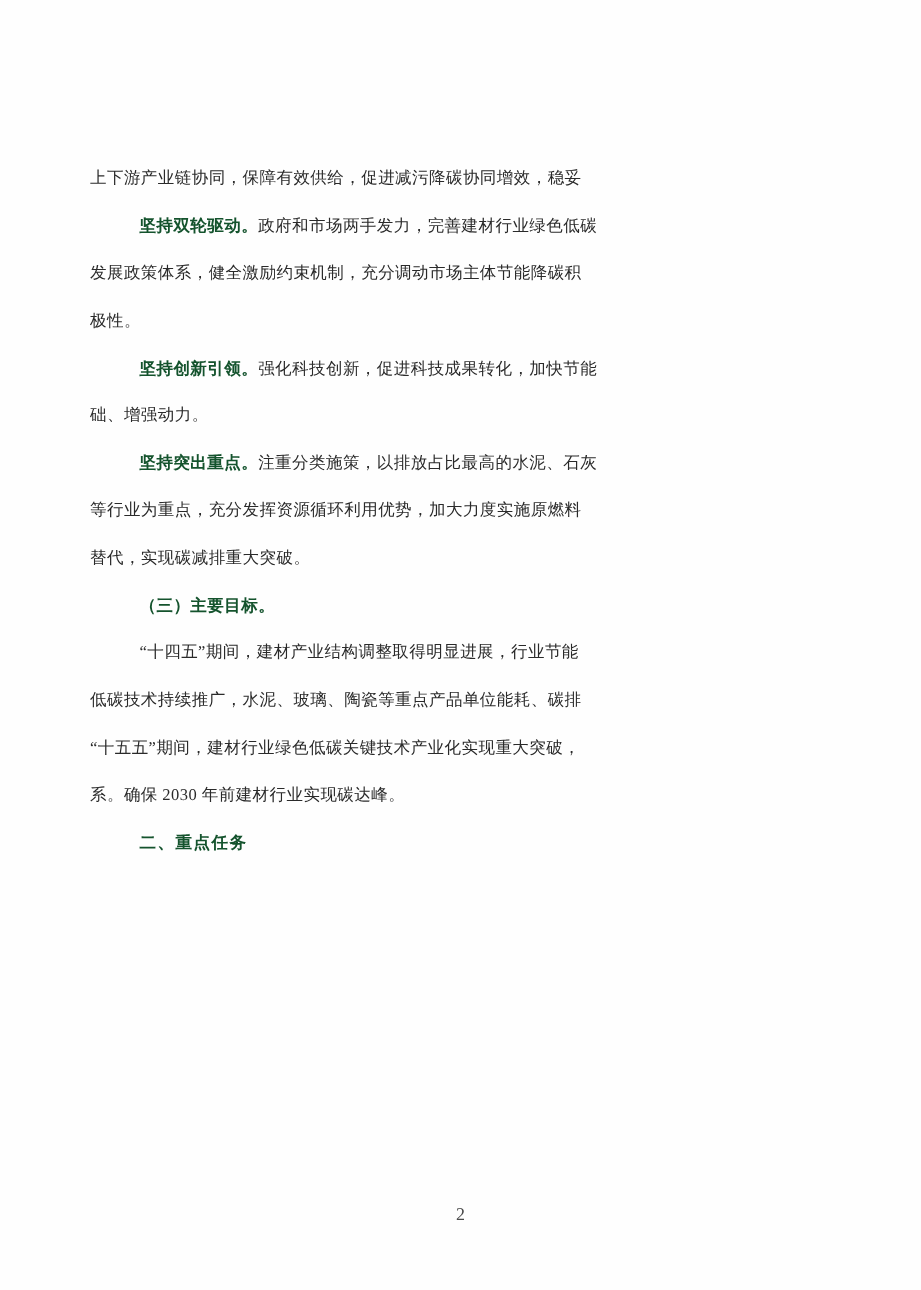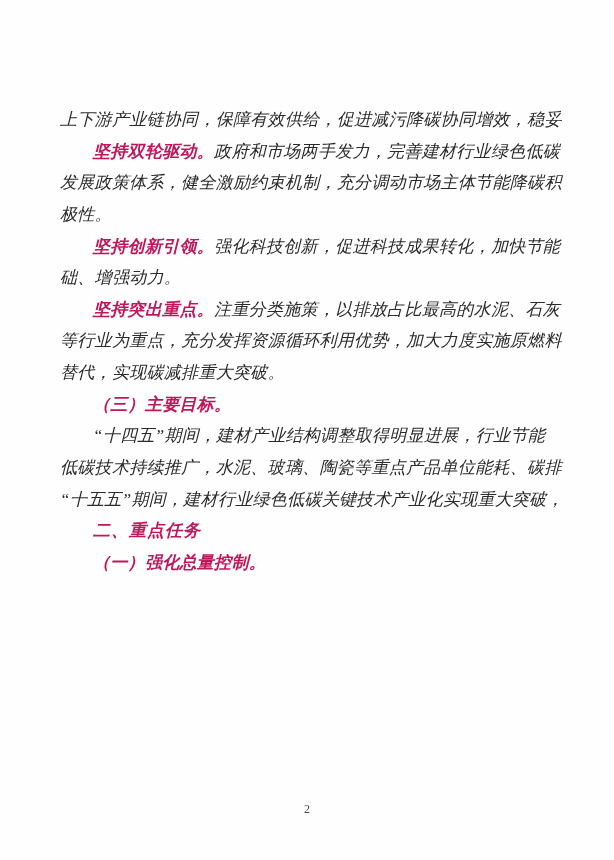--- a/index.html
+++ b/index.html
@@ -13,30 +13,29 @@
   }
   .textblock {
     position: absolute;
     left: 60px;
     top: 104px;
     width: 480px;
   }
   .line {
     height: 31.65px;
     line-height: 31.65px;
-    font-size: 17px;
+    font-size: 11px;
     letter-spacing: 0.3px;
     color: #2a2a2a;
     white-space: nowrap;
-    font-style: italic;
   }
   .indent { padding-left: 33px; }
   .b {
     font-weight: bold;
-    color: #be185d;
+    color: #14532d;
   }
   .hei .b {
     font-family: "Liberation Sans", "DejaVu Sans", sans-serif;
     letter-spacing: 1px;
   }
   .pagenum {
     position: absolute;
     top: 802px;
     left: 0;
     width: 100%;
@@ -63,22 +62,22 @@
 
     <div class="line indent"><span class="b">坚持突出重点。</span><span>注重分类施策，以排放占比最高的水泥、石灰</span></div>
     <div class="line"><span class="b"></span><span>等行业为重点，充分发挥资源循环利用优势，加大力度实施原燃料</span></div>
     <div class="line"><span class="b"></span><span>替代，实现碳减排重大突破。</span></div>
 
     <div class="line indent"><span class="b">（三）主要目标。</span><span></span></div>
 
     <div class="line indent"><span class="b"></span><span>“十四五”期间，建材产业结构调整取得明显进展，行业节能</span></div>
     <div class="line"><span class="b"></span><span>低碳技术持续推广，水泥、玻璃、陶瓷等重点产品单位能耗、碳排</span></div>
     <div class="line"><span class="b"></span><span>“十五五”期间，建材行业绿色低碳关键技术产业化实现重大突破，</span></div>
+    <div class="line"><span class="b"></span><span>系。确保 2030 年前建材行业实现碳达峰。</span></div>
 
     <div class="line indent hei"><span class="b">二、重点任务</span><span></span></div>
 
-    <div class="line indent"><span class="b">（一）强化总量控制。</span><span></span></div>
 
 
   </div>
 
   <div class="pagenum">2</div>
 </div>
 
 </body></html>

